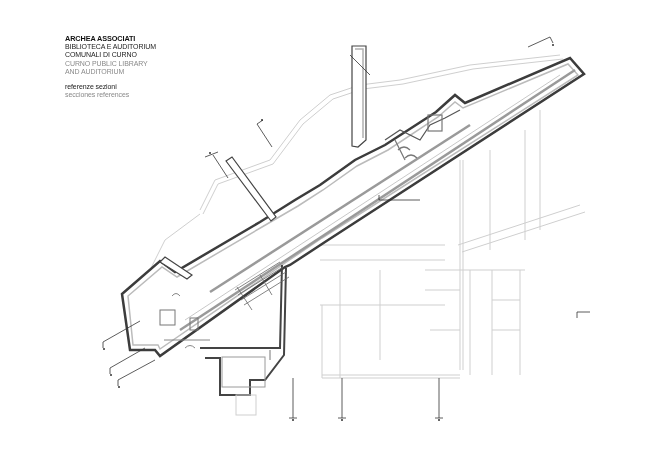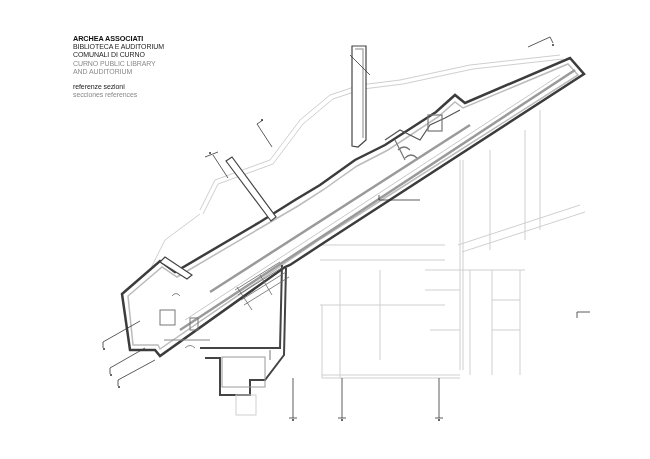--- a/index.html
+++ b/index.html
@@ -1,17 +1,17 @@
 <!DOCTYPE html>
 <html><head>
 <meta charset="utf-8">
 <style>
   html, body { margin:0; padding:0; background:#ffffff; }
   body { width:650px; height:459px; position:relative; overflow:hidden; font-family:"Liberation Sans", sans-serif; }
-  .legend { position:absolute; left:73px; top:35px; line-height:8.2px; font-size:7px; letter-spacing:-0.1px; }
+  .legend { position:absolute; left:65px; top:35px; line-height:8.2px; font-size:7px; letter-spacing:-0.1px; }
   .legend .t1 { font-weight:bold; color:#111; font-size:7.3px; }
   .legend .dark { color:#222; }
   .legend .grey { color:#8a8a8a; }
   .legend .gap { height:7px; }
   svg.plan { position:absolute; left:0; top:0; }
 </style>
 </head>
 <body>
 
 <div class="legend">

